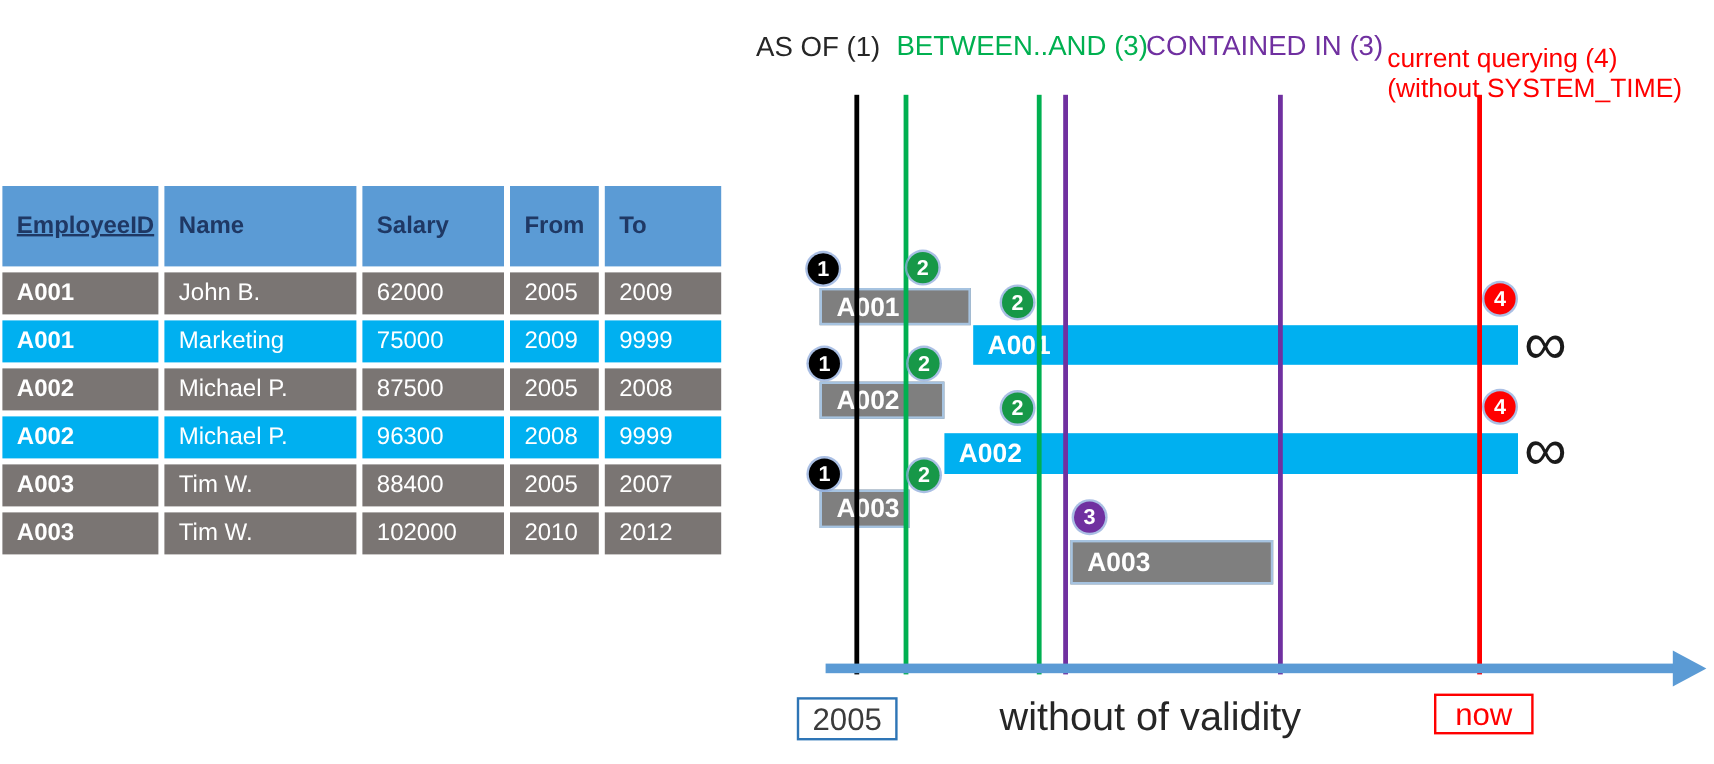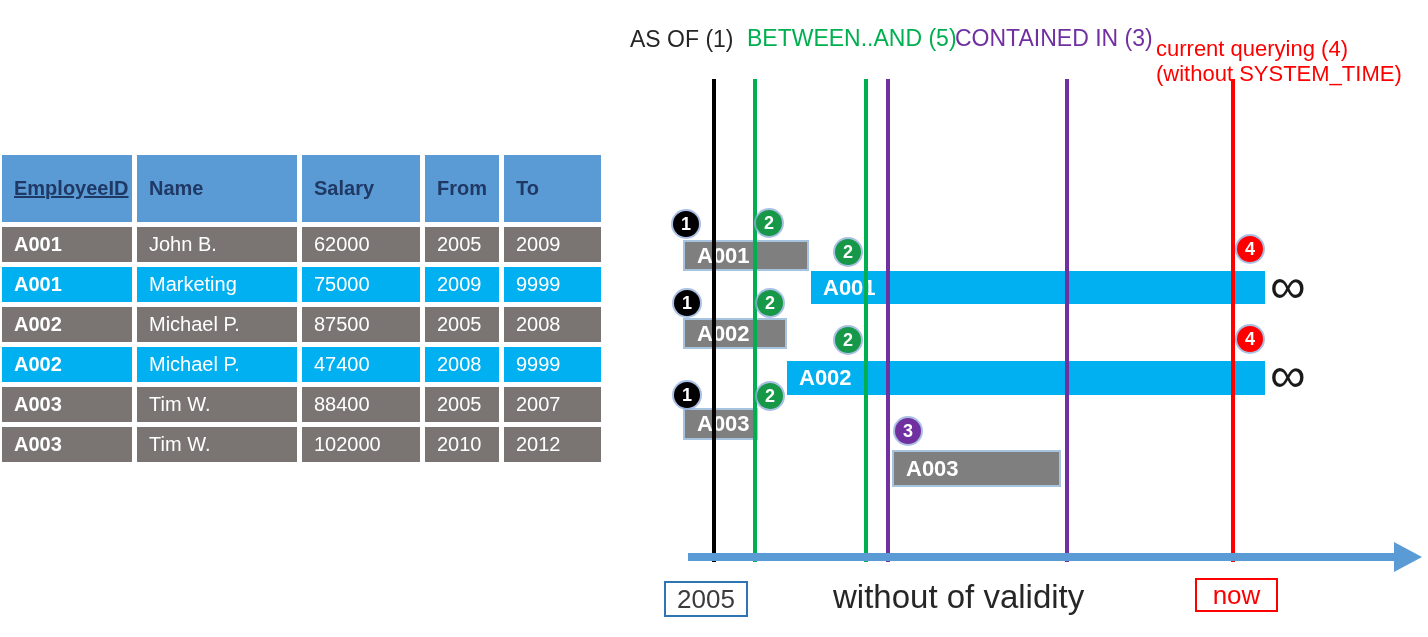--- a/index.html
+++ b/index.html
@@ -88,21 +88,21 @@
   <tr class="gray">
     <td class="c1">A002</td>
     <td>Michael P.</td>
     <td>87500</td>
     <td>2005</td>
     <td>2008</td>
   </tr>
   <tr class="cyan">
     <td class="c1">A002</td>
     <td>Michael P.</td>
-    <td>47400</td>
+    <td>96300</td>
     <td>2008</td>
     <td>9999</td>
   </tr>
   <tr class="gray">
     <td class="c1">A003</td>
     <td>Tim W.</td>
     <td>88400</td>
     <td>2005</td>
     <td>2007</td>
   </tr>
@@ -110,21 +110,21 @@
     <td class="c1">A003</td>
     <td>Tim W.</td>
     <td>102000</td>
     <td>2010</td>
     <td>2012</td>
   </tr>
 </tbody>
   </table>
 
 <div class="abs legend lg-black" style="left:630px;top:26px;">AS OF (1)</div>
-<div class="abs legend lg-green" style="left:747px;top:25px;">BETWEEN..AND (5)</div>
+<div class="abs legend lg-green" style="left:747px;top:25px;">BETWEEN..AND (3)</div>
 <div class="abs legend lg-purple" style="left:955px;top:25px;text-align:right;">CONTAINED IN (3)</div>
 <div class="abs legend lg-red" style="left:1156px;top:11px;margin-top:25px;">
   <div>current querying (4)</div>
   <div>(without SYSTEM_TIME)</div>
 </div>
 
 <div class="vline" style="left:712px;background:#000000;"></div>
 <div class="vline" style="left:753px;background:#00B050;"></div>
 <div class="vline" style="left:864px;background:#00B050;"></div>
 <div class="vline" style="left:886px;background:#7030A0;"></div>

